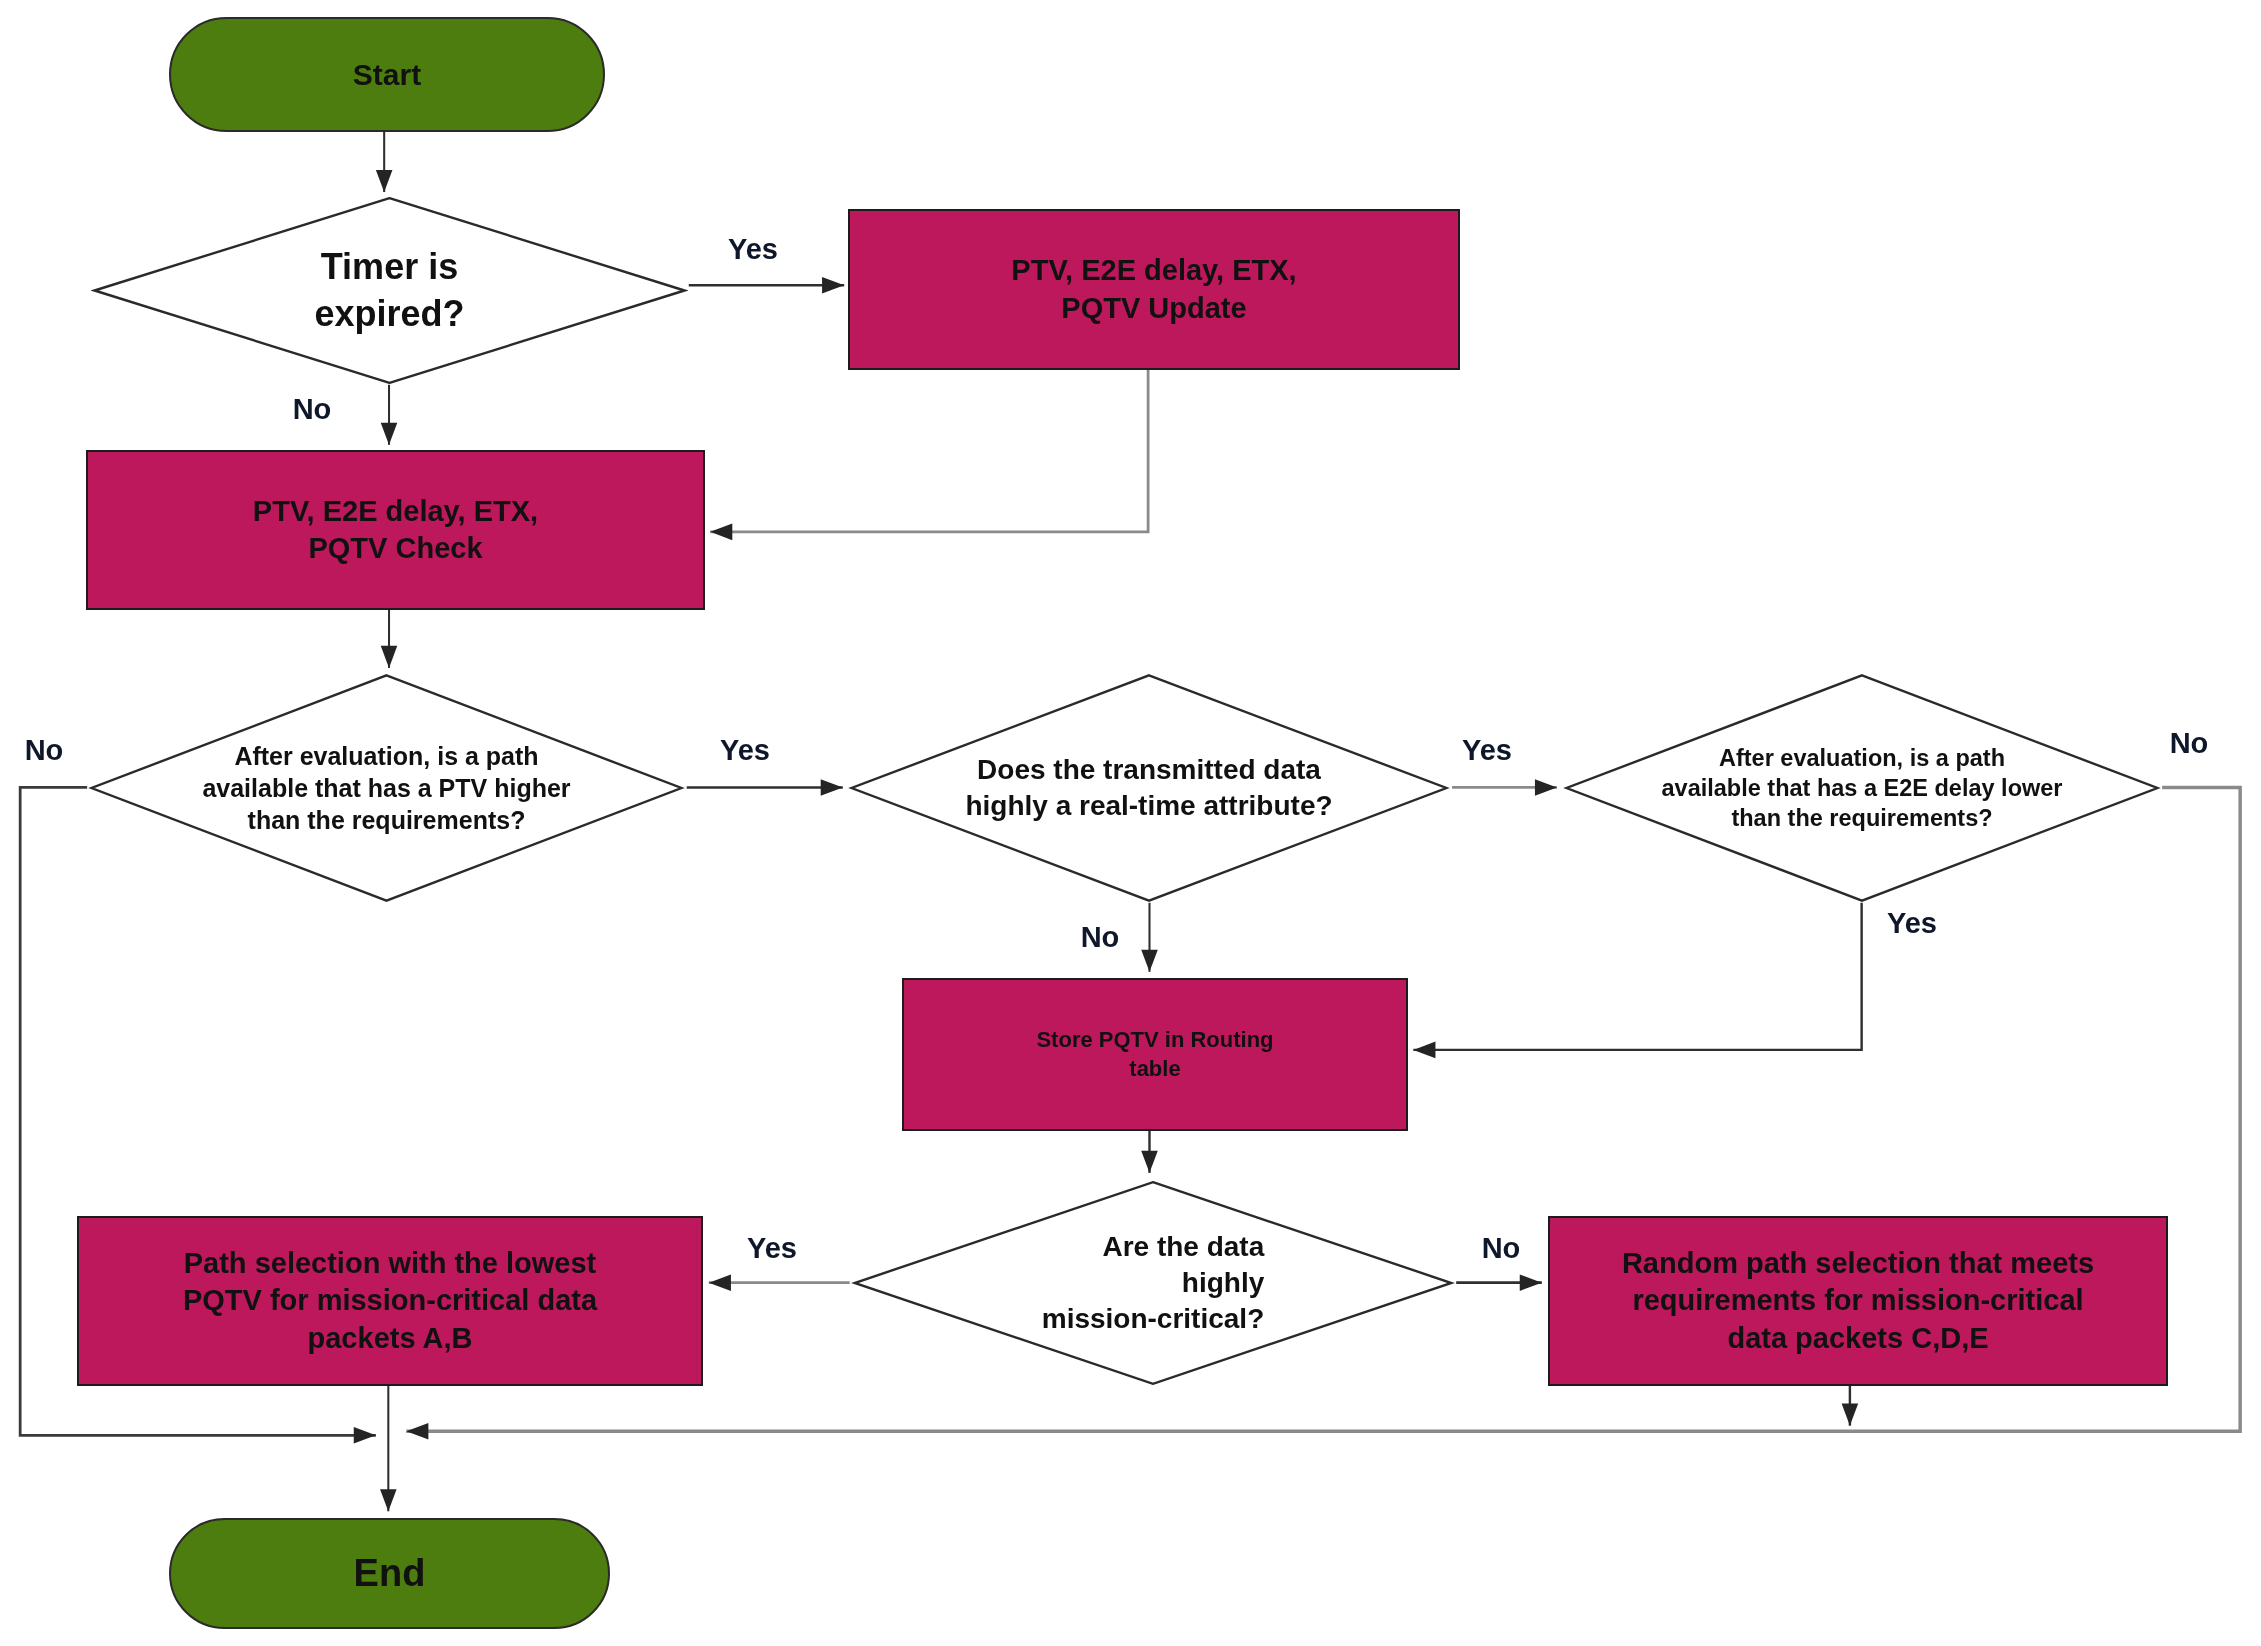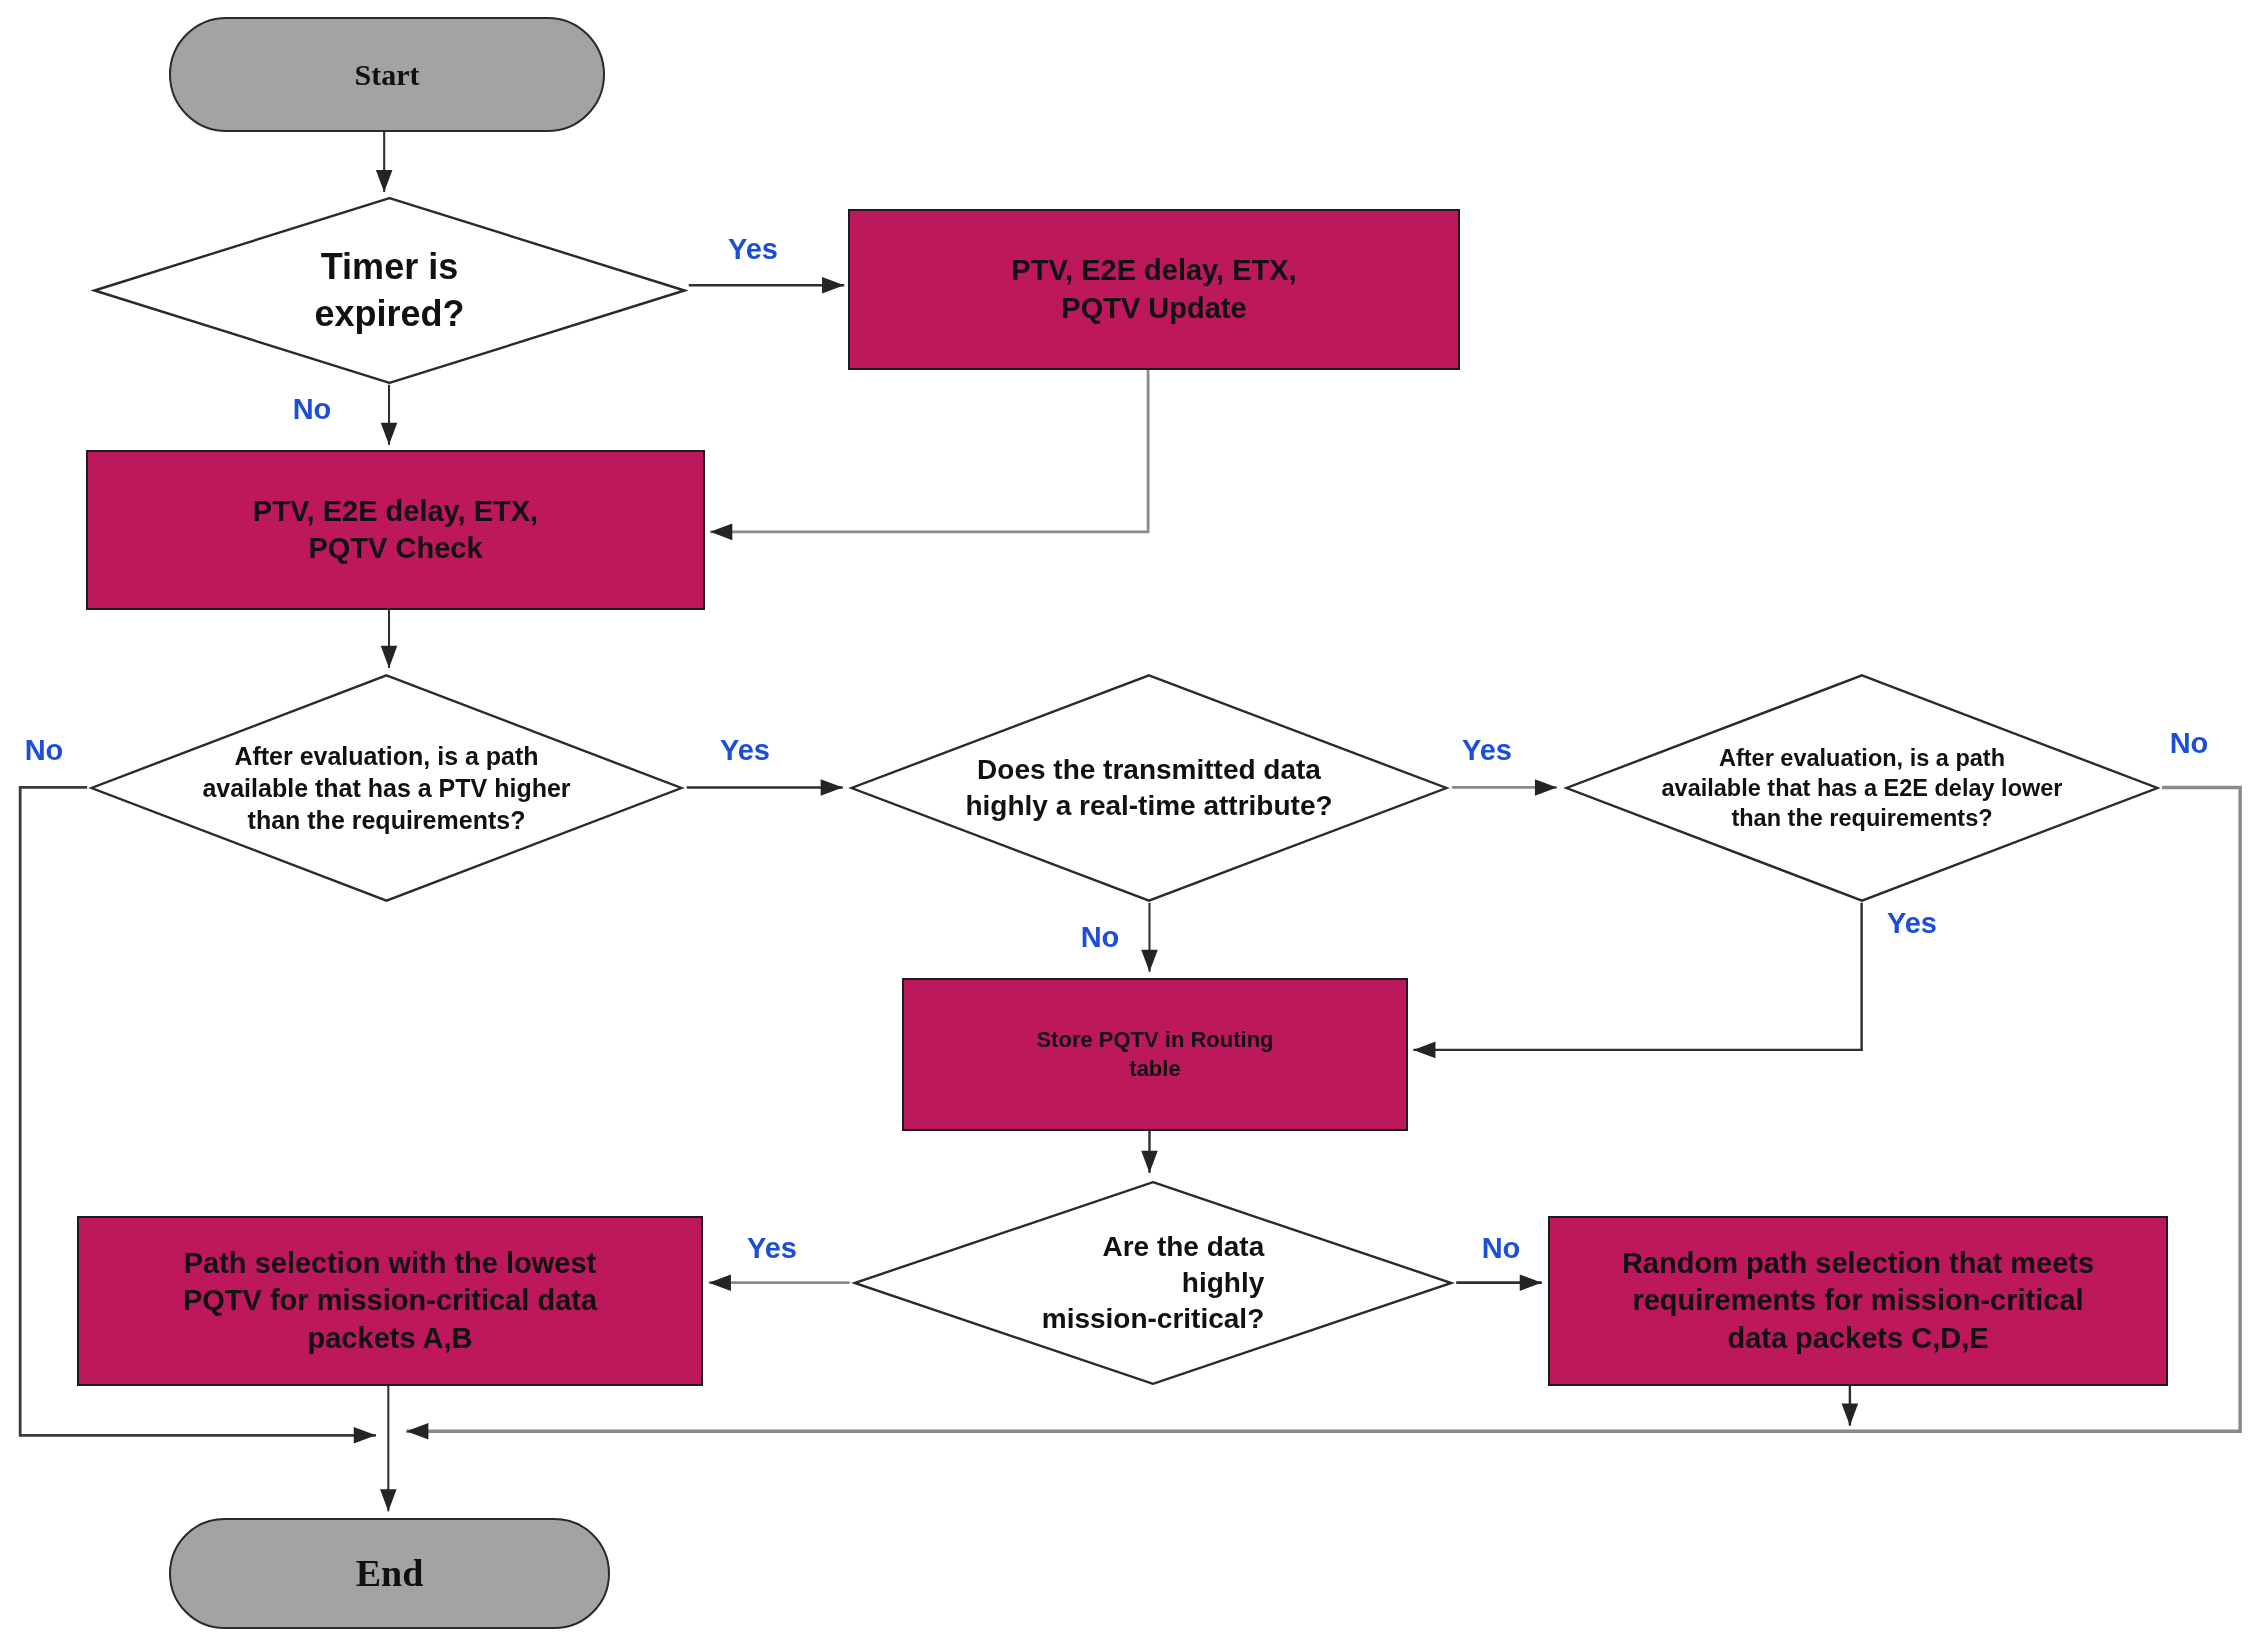--- a/index.html
+++ b/index.html
@@ -13,27 +13,27 @@
   }
   .edge-layer{position:absolute;left:0;top:0;width:2261px;height:1646px;}
   .edge-layer polyline{fill:none;}
   .node{
     position:absolute;
     display:flex;align-items:center;justify-content:center;
     text-align:center;font-weight:bold;line-height:1.28;
   }
   .node-label{white-space:pre-line;position:relative;z-index:2;padding:0 7px;}
   .shape-rect{border:2.1px solid #1c1c1c;background:#be185d;}
-  .shape-terminator{border:2.1px solid #2a2a2a;border-radius:62px;background:#a3a3a3;font-family:Liberation Serif, serif;}
+  .shape-terminator{border:2.1px solid #2a2a2a;border-radius:62px;background:#4d7c0f;}
   .shape-diamond{background:transparent;border:none;}
   .diamond-svg{position:absolute;left:0;top:0;width:100%;height:100%;z-index:1;}
   .diamond-svg polygon{fill:#ffffff;stroke:#2a2a2a;stroke-width:2.4;vector-effect:non-scaling-stroke;}
   .edge-label{
     position:absolute;transform:translate(-50%,-50%);
-    font-weight:bold;font-size:29px;color:#1d4ed8;z-index:3;
+    font-weight:bold;font-size:29px;color:#0f172a;z-index:3;
     white-space:nowrap;
   }
 </style>
 </head>
 <body>
 
 <div class="canvas">
 
   <svg class="edge-layer" width="2261" height="1646" viewBox="0 0 3273 2383">
     <defs>

